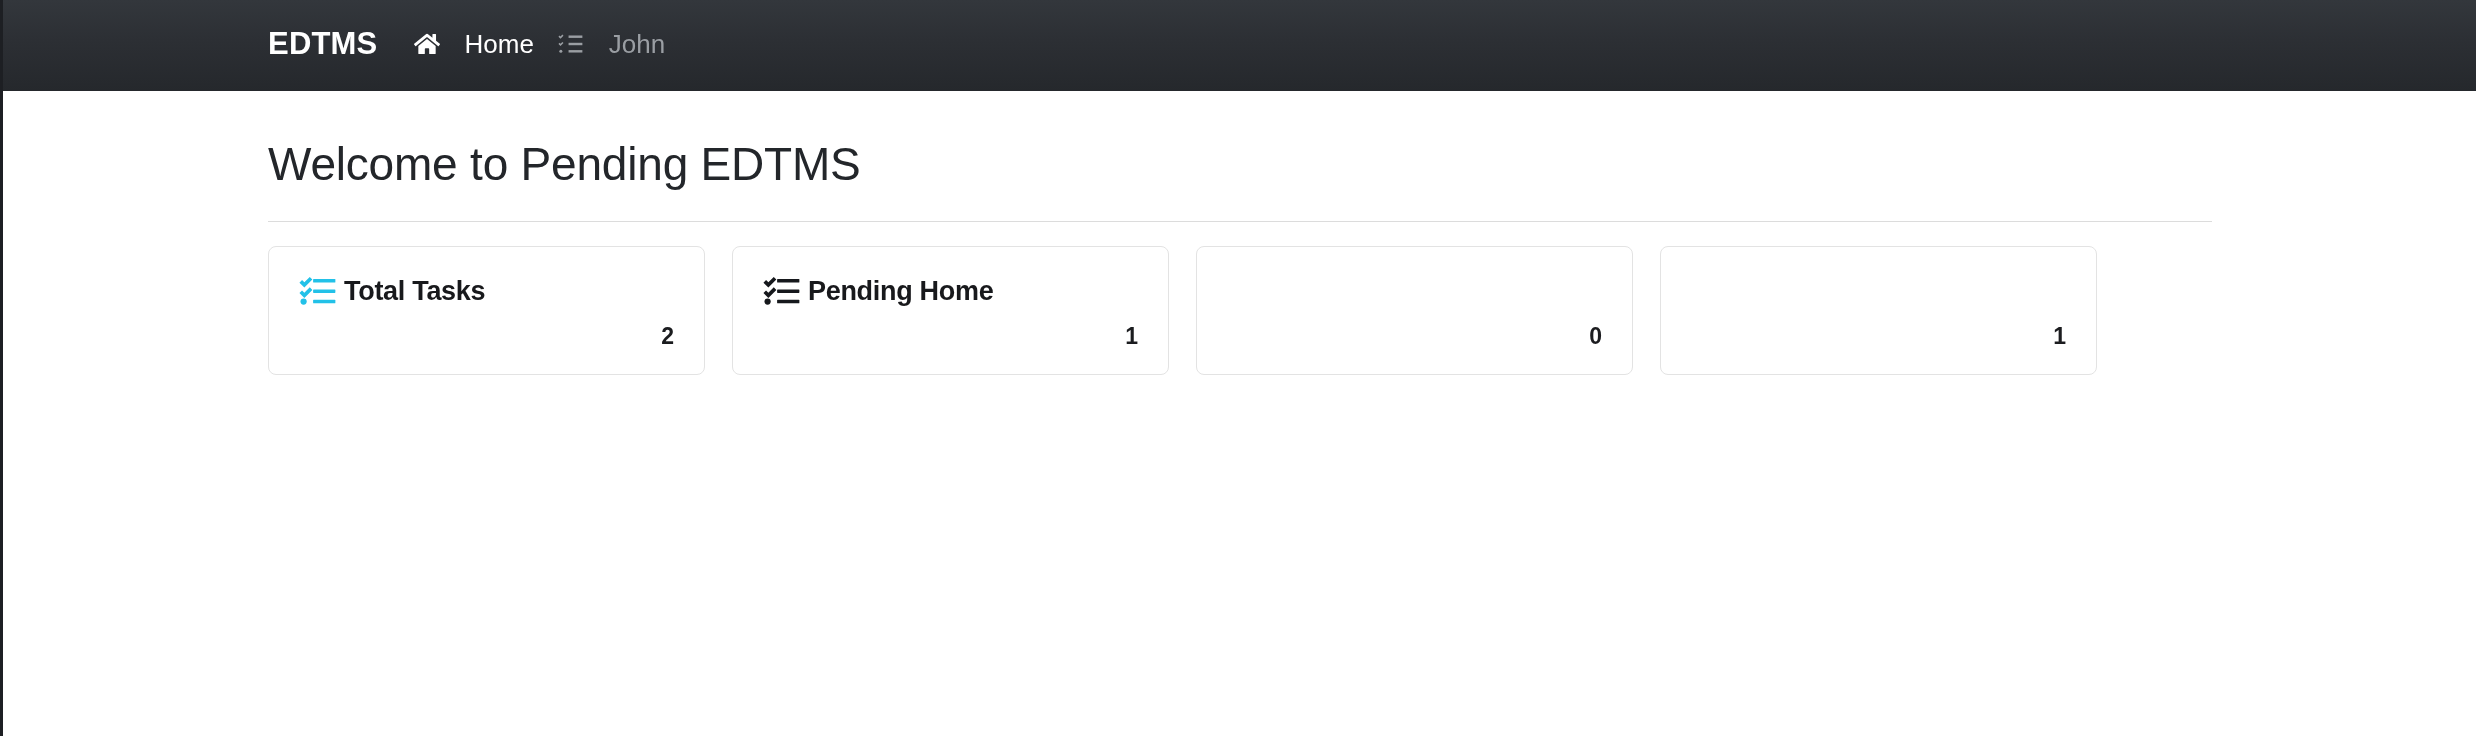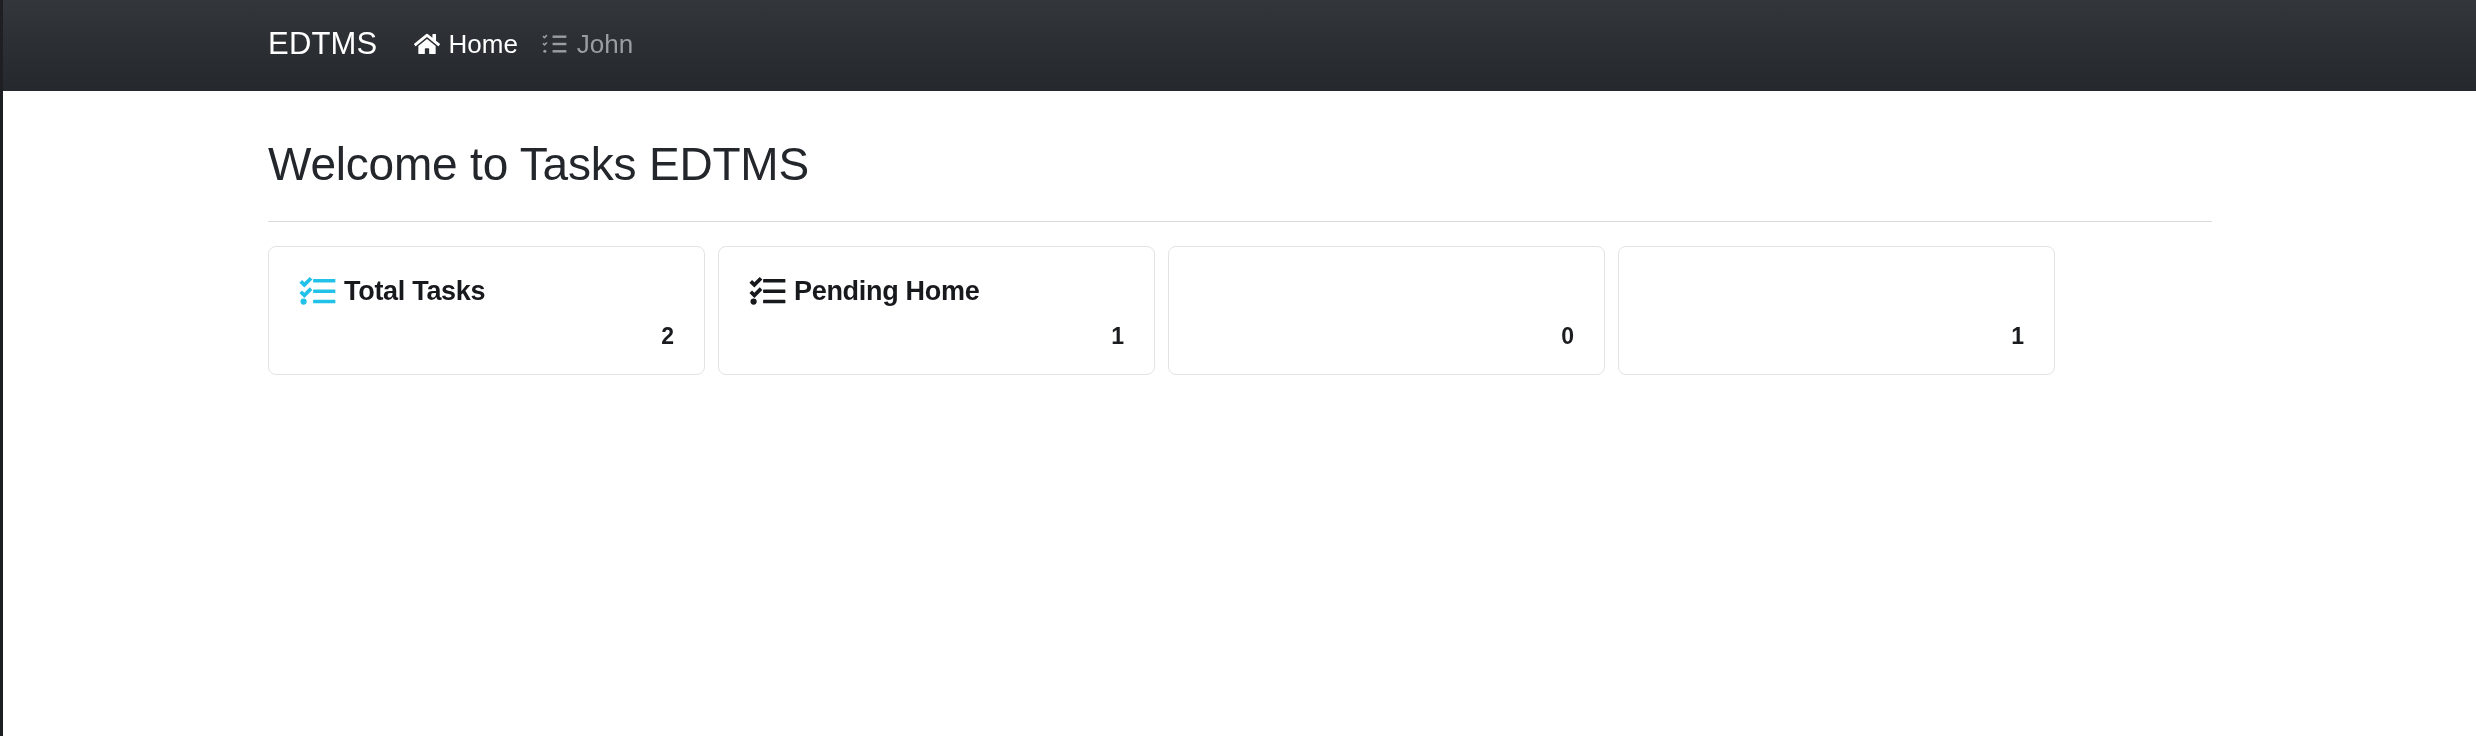--- a/index.html
+++ b/index.html
@@ -32,35 +32,35 @@
     height: 91px;
     background: linear-gradient(180deg, #33373c 0%, #2c2f34 45%, #25282c 100%);
     display: flex;
     align-items: center;
     padding: 0 0 0 268px;
     box-sizing: border-box;
   }
   .navbar-brand {
     color: #ffffff;
     font-size: 31px;
-    font-weight: 400;
+    font-weight: 700;
     letter-spacing: 0.2px;
     text-decoration: none;
     margin-right: 36px;
     line-height: 1;
     padding-bottom: 4px;
   }
   .nav-links {
     display: flex;
     align-items: center;
     gap: 24px;
   }
   .nav-link {
     display: flex;
-    gap: 9px;
+    gap: 25px;
     font-size: 26px;
     text-decoration: none;
     line-height: 1;
     padding-bottom: 3px;
   }
   .nav-link.active { color: #ffffff; }
   .nav-link.muted  { color: #9a9ea3; }
   .nav-link .nav-icon {
     display: inline-flex;
     align-items: center;
@@ -122,21 +122,21 @@
   .divider {
     width: 1944px;
     height: 1px;
     background: #dcdcdc;
     border: 0;
     margin: 31px 0 0 0;
   }
 
   .card-row {
     display: flex;
-    gap: 13px;
+    gap: 27px;
     margin-top: 24px;
   }
   .stat-card {
     width: 437px;
     height: 129px;
     box-sizing: border-box;
     background: #ffffff;
     border: 1px solid #e3e3e3;
     border-radius: 8px;
     padding: 28px 30px 0 30px;
@@ -207,21 +207,21 @@
       <span>John</span>
     </a>
 
   </div>
 
 
 </nav>
 
 <main class="main">
 
-  <h1 class="page-title">Welcome to Tasks EDTMS</h1>
+  <h1 class="page-title">Welcome to Pending EDTMS</h1>
 
   <hr class="divider">
 
   <div class="card-row">
 
     <div class="stat-card">
       <div class="card-head">
         <span class="card-icon">
           <svg class="card-icon" viewBox="0 0 512 450" aria-hidden="true">
             <g fill="#22c1e8">

